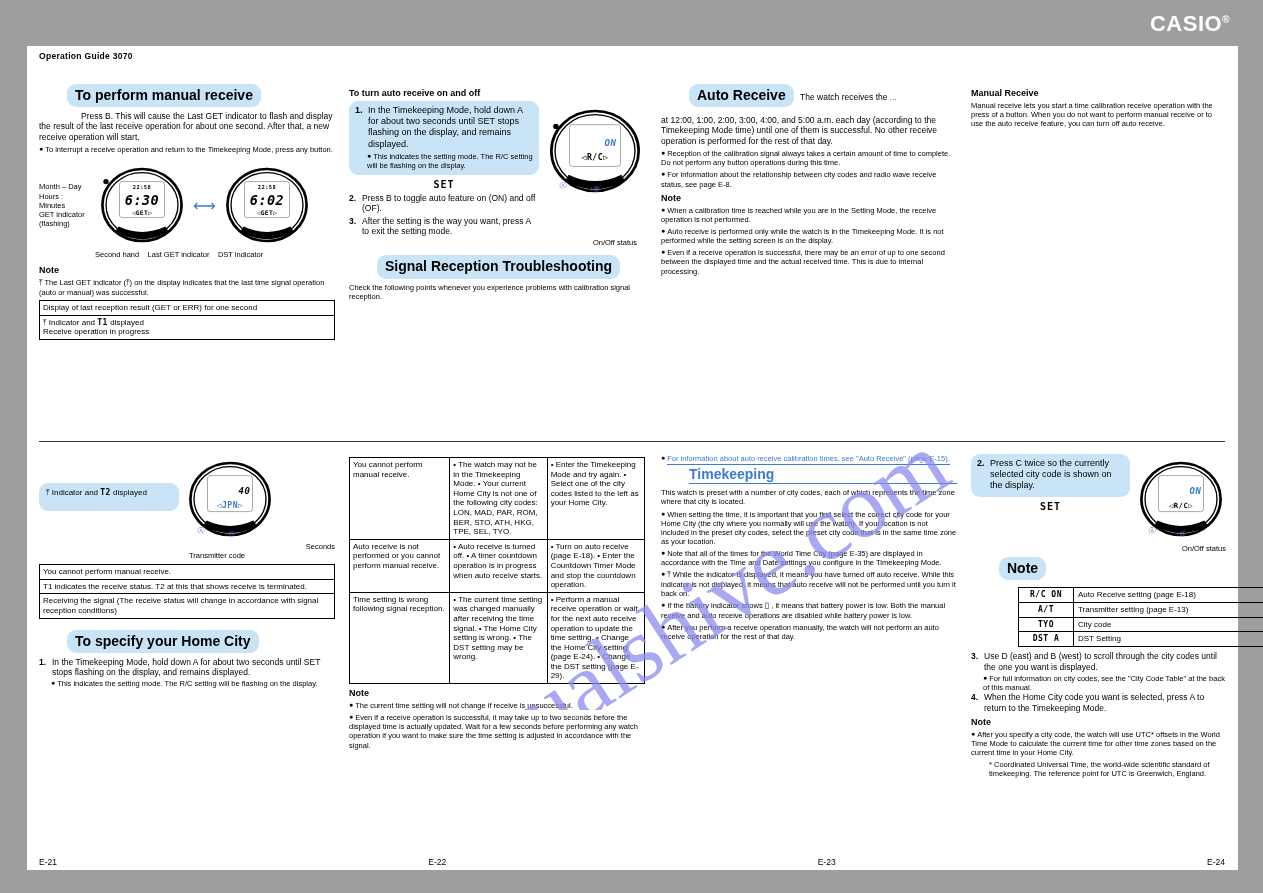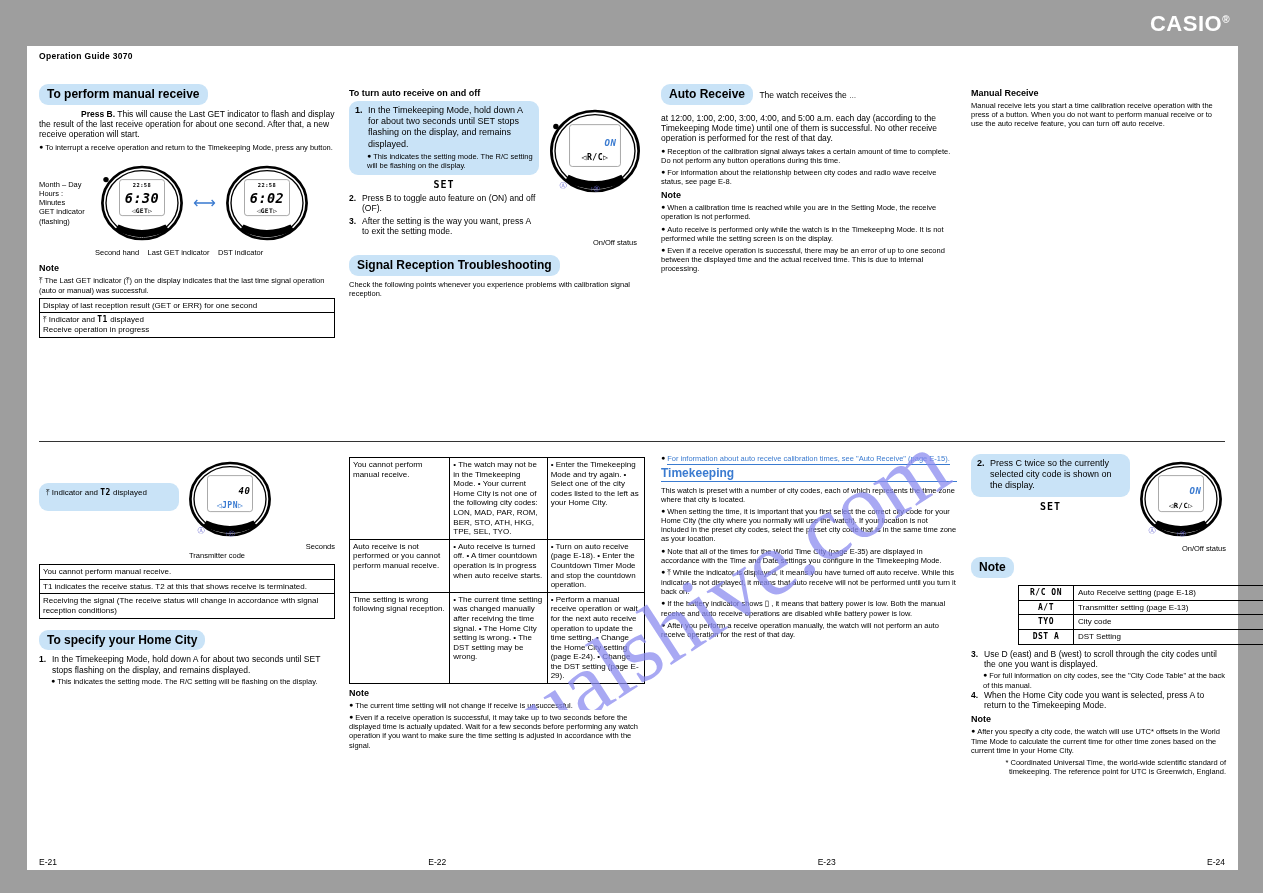--- a/index.html
+++ b/index.html
@@ -11,24 +11,24 @@
   .ops-guide { position: absolute; left: 12px; top: 5px; font-size: 8.5px; font-weight: 700; letter-spacing: 0.3px; }
 
   
   .col { position: absolute; font-size: 8.5px; line-height: 1.22; }
   .c1 { left: 12px; top: 38px; width: 296px; }
   .c2 { left: 322px; top: 38px; width: 296px; }
   .c3 { left: 634px; top: 38px; width: 296px; }
   .c4 { left: 944px; top: 38px; width: 255px; }
 
   .bluebox { background: #c9e3f7; border-radius: 9px; padding: 3px 8px; display: inline-block; font-weight: 700; font-size: 9px; margin-bottom: 4px; }
-  .bluebox-head { background: #c9e3f7; border-radius: 9px; padding: 3px 8px; display: inline-block; font-weight: 700; font-size: 12px; margin-bottom: 4px; }
+  .bluebox-head { background: #c9e3f7; border-radius: 9px; padding: 3px 8px; display: inline-block; font-weight: 700; font-size: 14px; margin-bottom: 4px; margin-left: 28px; }
 
   .para { margin-bottom: 3px; }
-  .num { font-weight: 700; padding-left: 42px; }
+  .num { font-weight: 400; padding-left: 42px; }
   .bullet::before { content: "● "; font-size: 7px; vertical-align: 1px; }
 
   hr.divider { position: absolute; left: 12px; top: 395px; width: 1186px; border: none; border-top: 0.5px solid #333; }
 
   .page-num-row { position: absolute; left: 12px; bottom: 3px; width: 1186px; font-size: 8.5px; display: flex; justify-content: space-between; }
 
   .table { border-collapse: collapse; font-size: 8px; width: 100%; margin: 3px 0; }
   .table td { border: 0.6px solid #000; padding: 2px 3px; vertical-align: top; line-height: 1.2; }
 
   .pill { font-family: monospace; font-weight: 700; font-size: 10px; letter-spacing: 1px; }
@@ -363,21 +363,21 @@
     <div class="bullet sm" style="margin-left:12px;">For full information on city codes, see the "City Code Table" at the back of this manual.</div>
     <ol class="nlist">
       <li>
           <span class="n">4.</span>
           <span class="t">When the Home City code you want is selected, press A to return to the Timekeeping Mode.</span>
         </li>
     </ol>
 
     <div class="subhead">Note</div>
     <div class="bullet sm para">After you specify a city code, the watch will use UTC* offsets in the World Time Mode to calculate the current time for other time zones based on the current time in your Home City.</div>
-    <div class="sm para" style="margin-left:18px;text-align:right;">* Coordinated Universal Time, the world-wide scientific standard of timekeeping. The reference point for UTC is Greenwich, England.</div>
+    <div class="sm para" style="margin-left:18px;">* Coordinated Universal Time, the world-wide scientific standard of timekeeping. The reference point for UTC is Greenwich, England.</div>
   </div>
 
   <div class="page-num-row">
     <span>E-21</span>
     <span>E-22</span>
     <span>E-23</span>
     <span>E-24</span>
   </div>
 
 </div>

